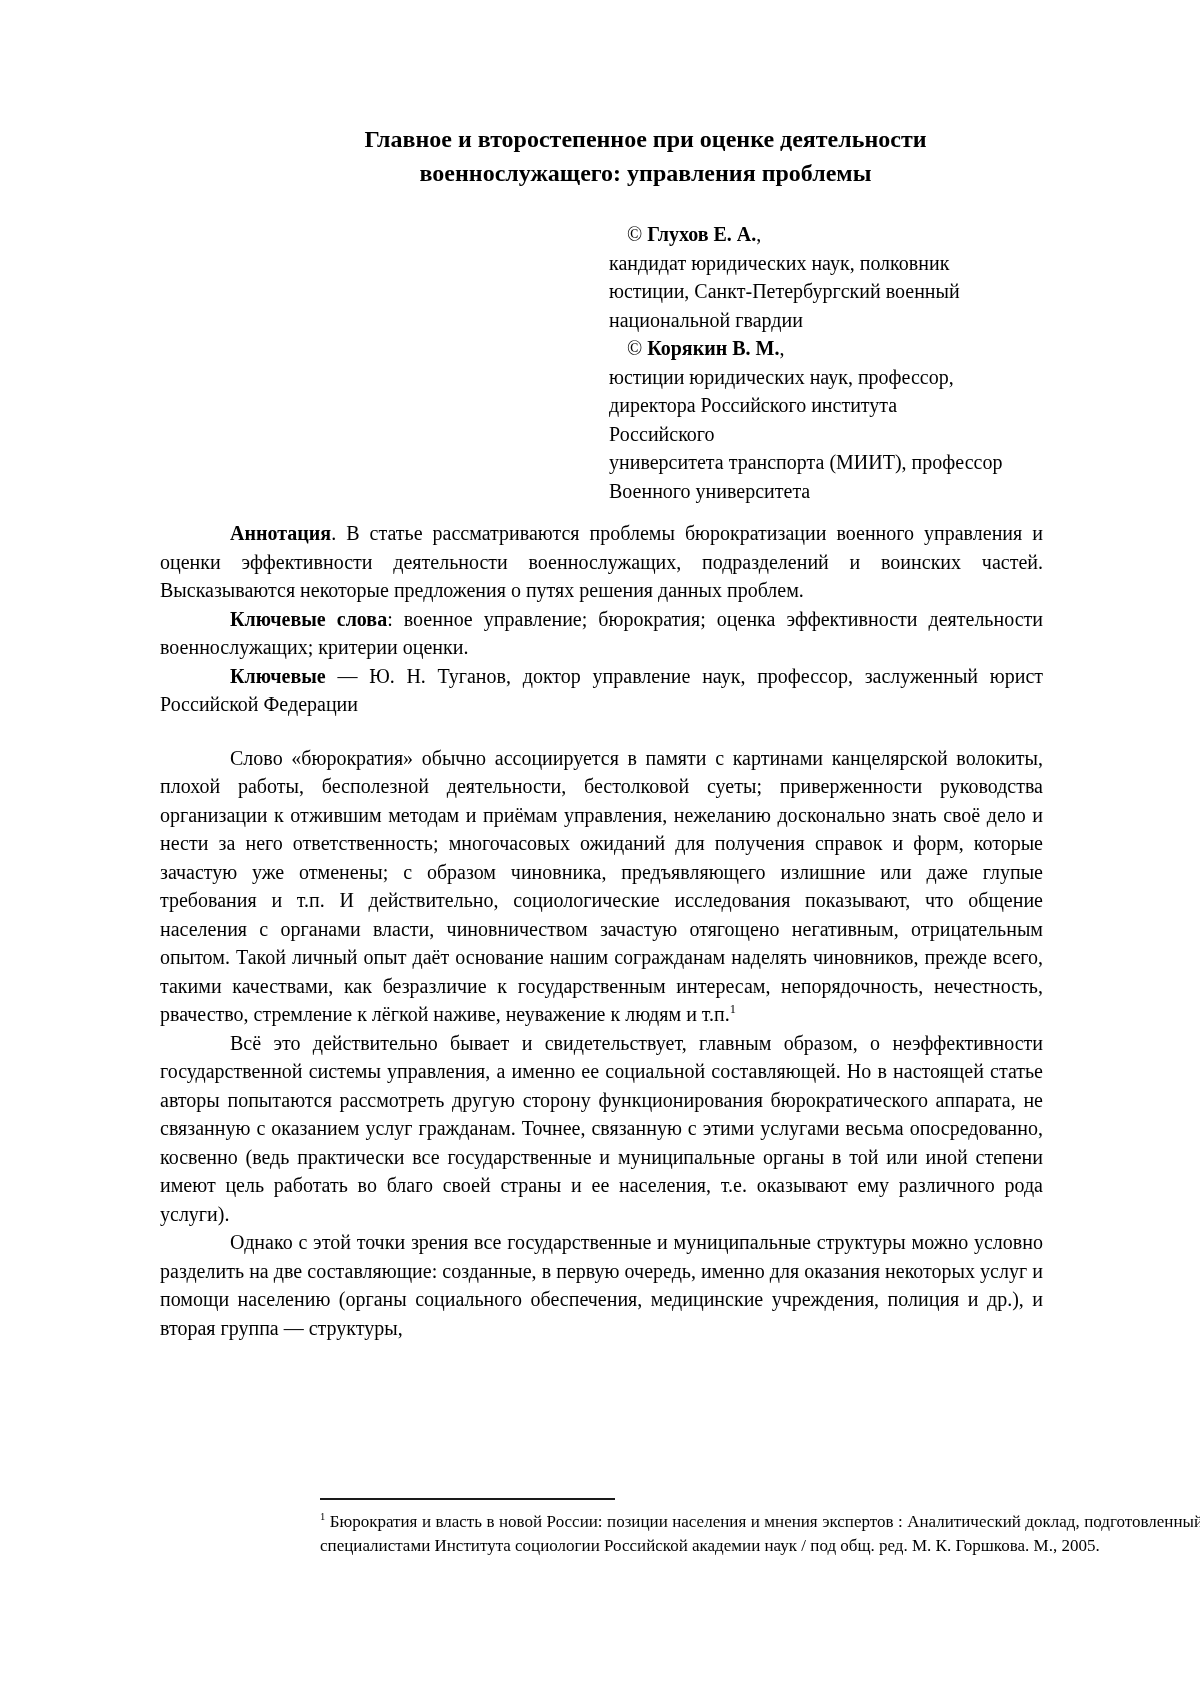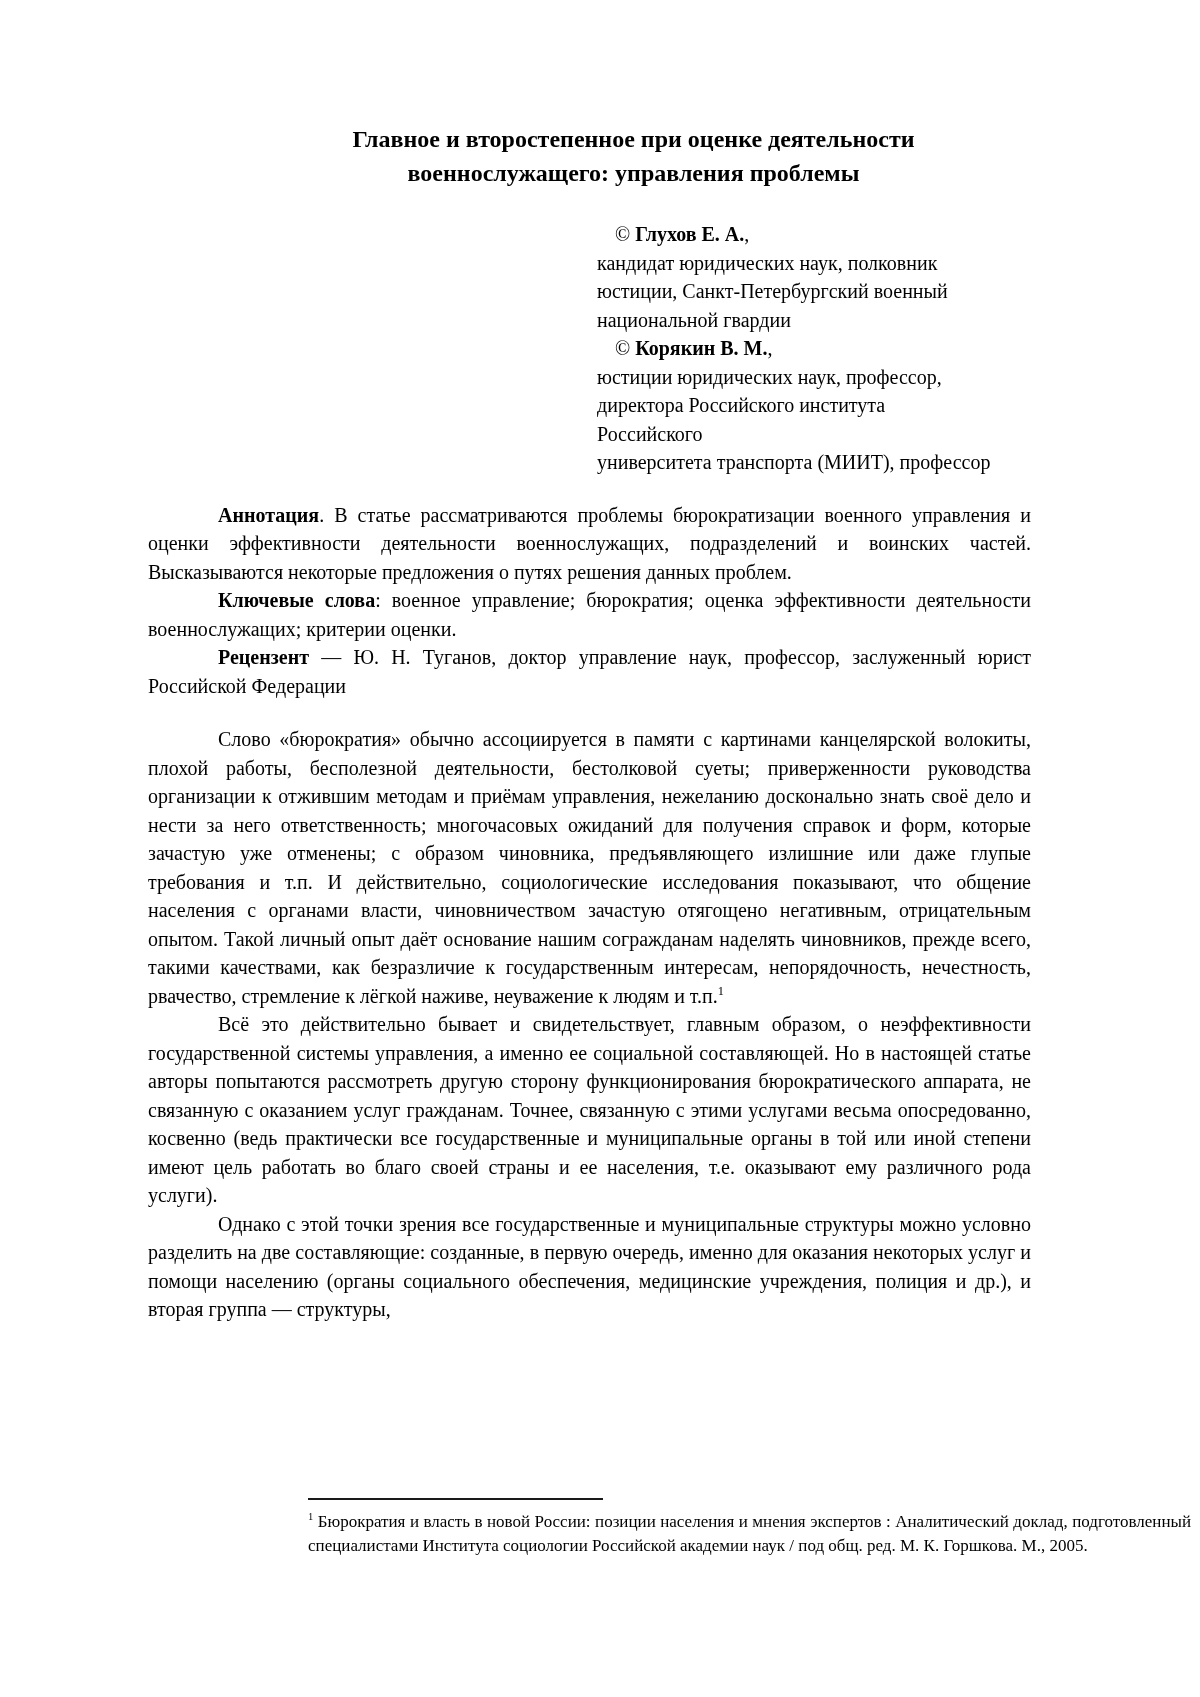--- a/index.html
+++ b/index.html
@@ -8,21 +8,21 @@
     width: 1200px;
     height: 1697px;
     margin: 0 auto;
     background: #ffffff;
     color: #000000;
     font-family: "Liberation Serif", serif;
     overflow: hidden;
   }
   .content {
     position: absolute;
-    left: 148px;
+    left: 160px;
     top: 0;
     width: 883px;
   }
   .title {
     margin: 122px 0 0 0;
     padding-left: 88px;
     text-align: center;
     font-size: 24px;
     font-weight: bold;
     line-height: 34px;
@@ -31,21 +31,21 @@
 
   .byline {
     margin: 30px 0 0 449px;
     font-size: 20px;
     line-height: 28.5px;
   }
   .byline p { margin: 0; font-family: Liberation Serif, serif; }
   .byline p.c-line { text-indent: 18px; }
 
   .meta {
-    margin-top: 24px;
+    margin-top: 14px;
     font-size: 20px;
     line-height: 28.5px;
     text-align: justify;
   }
   .meta p { margin: 0; text-indent: 70px; }
 
   .body {
     margin-top: 25px;
     font-size: 20px;
     line-height: 28.5px;
@@ -88,26 +88,27 @@
     <div class="byline" id="byline">
         <p class="c-line">© <b>Глухов Е. А.</b>,</p>
         <p>кандидат юридических наук, полковник</p>
         <p>юстиции, Санкт-Петербургский военный</p>
         <p>национальной гвардии</p>
         <p class="c-line">© <b>Корякин В. М.</b>,</p>
         <p>юстиции юридических наук, профессор,</p>
         <p>директора Российского института</p>
         <p>Российского</p>
         <p>университета транспорта (МИИТ), профессор</p>
+        <p>Военного университета</p>
       </div>
 
     <div class="meta" id="meta">
         <p><b>Аннотация</b><span>. В статье рассматриваются проблемы бюрократизации военного управления и оценки эффективности деятельности военнослужащих, подразделений и воинских частей. Высказываются некоторые предложения о путях решения данных проблем.</span></p>
         <p><b>Ключевые слова</b><span>: военное управление; бюрократия; оценка эффективности деятельности военнослужащих; критерии оценки.</span></p>
-        <p><b>Рецензент</b><span> — Ю. Н. Туганов, доктор управление наук, профессор, заслуженный юрист Российской Федерации</span></p>
+        <p><b>Ключевые</b><span> — Ю. Н. Туганов, доктор управление наук, профессор, заслуженный юрист Российской Федерации</span></p>
       </div>
 
     <div class="body" id="body">
         <p><span>Слово «бюрократия» обычно ассоциируется в памяти с картинами канцелярской волокиты, плохой работы, бесполезной деятельности, бестолковой суеты; приверженности руководства организации к отжившим методам и приёмам управления, нежеланию досконально знать своё дело и нести за него ответственность; многочасовых ожиданий для получения справок и форм, которые зачастую уже отменены; с образом чиновника, предъявляющего излишние или даже глупые требования и т.п. И действительно, социологические исследования показывают, что общение населения с органами власти, чиновничеством зачастую отягощено негативным, отрицательным опытом. Такой личный опыт даёт основание нашим согражданам наделять чиновников, прежде всего, такими качествами, как безразличие к государственным интересам, непорядочность, нечестность, рвачество, стремление к лёгкой наживе, неуважение к людям и т.п.</span><sup>1</sup></p>
         <p><span>Всё это действительно бывает и свидетельствует, главным образом, о неэффективности государственной системы управления, а именно ее социальной составляющей. Но в настоящей статье авторы попытаются рассмотреть другую сторону функционирования бюрократического аппарата, не связанную с оказанием услуг гражданам. Точнее, связанную с этими услугами весьма опосредованно, косвенно (ведь практически все государственные и муниципальные органы в той или иной степени имеют цель работать во благо своей страны и ее населения, т.е. оказывают ему различного рода услуги).</span></p>
         <p><span>Однако с этой точки зрения все государственные и муниципальные структуры можно условно разделить на две составляющие: созданные, в первую очередь, именно для оказания некоторых услуг и помощи населению (органы социального обеспечения, медицинские учреждения, полиция и др.), и вторая группа — структуры,</span></p>
       </div>
 
     <div class="footnote-area">
       <div class="footnote-rule"></div>

